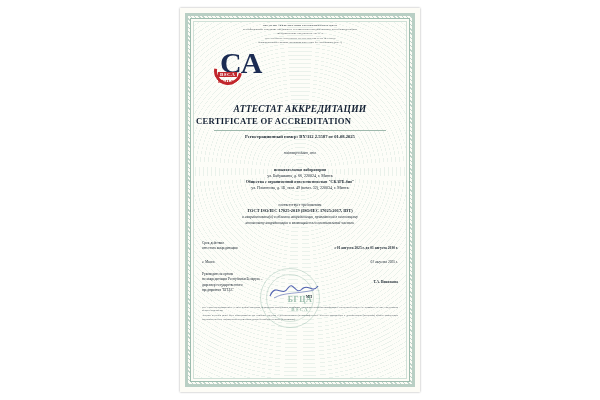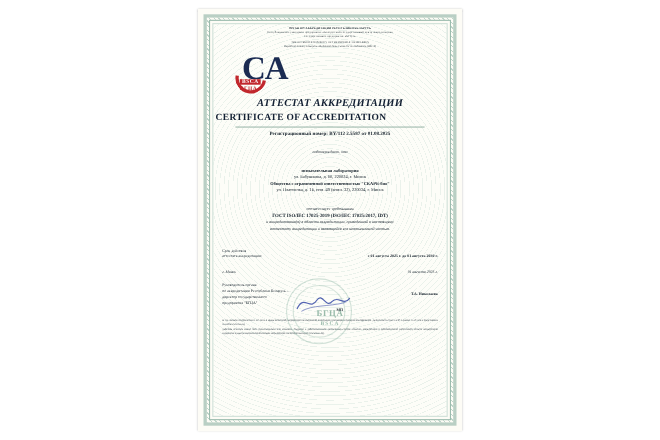--- a/index.html
+++ b/index.html
@@ -140,21 +140,21 @@
     letter-spacing: 0.5px;
   }
   
   .title-ru {
     text-align: center;
     font-size: 9.5px;
     font-weight: bold;
     font-style: italic;
     color: #132033;
     letter-spacing: 0.2px;
-    margin-top: 1px;
+    margin-top: 16px;
   }
   .title-en {
     font-size: 8.6px;
     font-weight: bold;
     color: #132033;
     letter-spacing: 0.3px;
     margin-top: 2px;
   }
   .rule {
     height: 1px;

